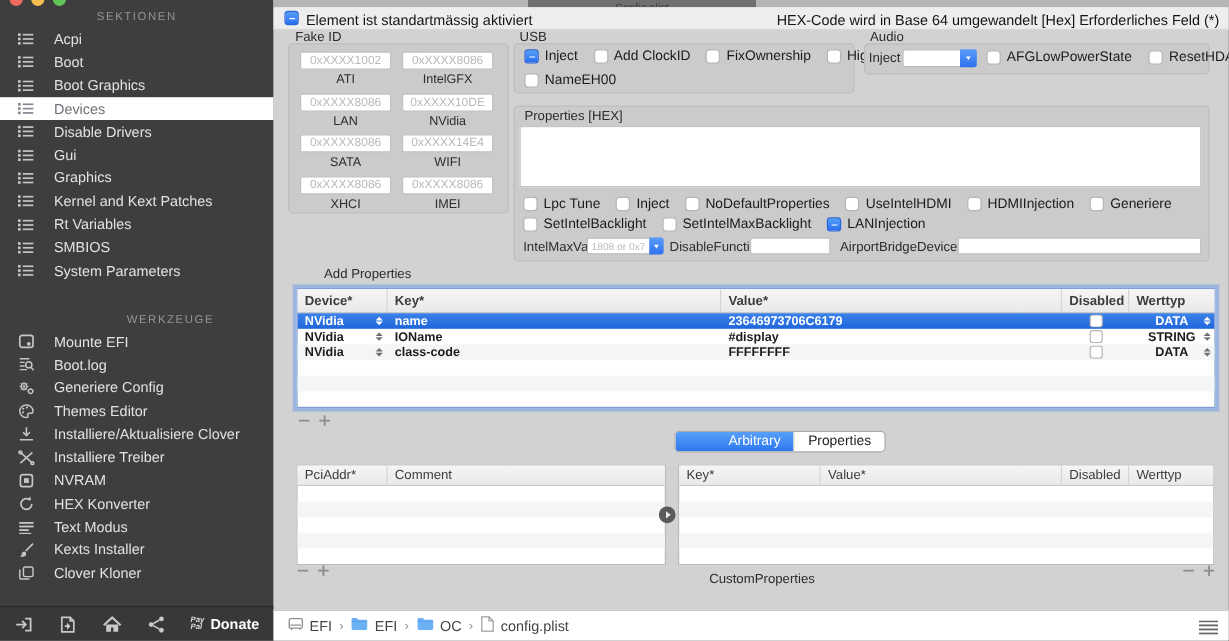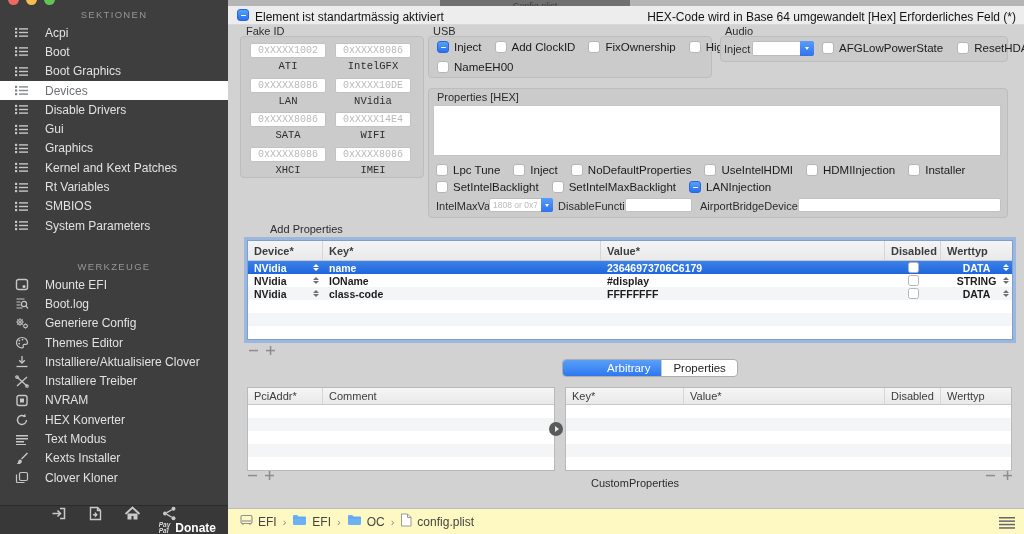--- a/index.html
+++ b/index.html
@@ -8,30 +8,30 @@
        -webkit-font-smoothing:antialiased;}
   
   .sidebar{position:absolute;left:0;top:0;width:228px;height:534px;background:#3e3e3e;}
   .tl{position:absolute;top:-6px;width:11px;height:11px;border-radius:50%;}
   .tl.red{left:8px;background:#ee6a5f;}
   .tl.yellow{left:26px;background:#f5bd4f;}
   .tl.green{left:44px;background:#61c454;}
   .side-header{position:absolute;left:0;width:228px;text-align:center;font-size:9.5px;
        letter-spacing:1.3px;color:#969696;}
   #sections-header{top:9px;}
-  #tools-header{top:261px;}
+  #tools-header{top:261px;margin-left:28px;}
   #side-sections{position:absolute;top:23px;left:0;width:228px;}
   #side-tools{position:absolute;top:275px;left:0;width:228px;}
   .side-item{height:19.3px;display:flex;align-items:center;gap:16px;padding-left:14px;
        color:#e2e2e2;font-size:12px;white-space:nowrap;}
   .side-item .ic{width:15px;display:flex;justify-content:center;color:#c6c6c6;flex:0 0 15px;}
   .side-item.selected{background:#ffffff;color:#6e7277;}
   .side-item.selected .ic{color:#84888e;}
   .side-footer{position:absolute;left:0;bottom:0;width:228px;height:29px;background:#383838;
-       border-top:1px solid #2b2b2b;display:flex;align-items:center;padding:0 12px;box-sizing:border-box;flex-direction:column;}
+       border-top:1px solid #2b2b2b;display:flex;align-items:center;padding:0 12px;box-sizing:border-box;}
   #footer-icons{display:flex;align-items:center;gap:21px;color:#c9c9c9;}
   #footer-icons span{display:flex;}
   .donate{margin-left:auto;display:flex;align-items:center;gap:5px;color:#fff;
        font-weight:bold;font-size:12px;cursor:default;}
   .pp{display:flex;flex-direction:column;font-size:6.5px;line-height:6px;font-style:italic;
        font-weight:bold;color:#ddd;}
   
   .main{position:absolute;left:228px;top:0;width:796px;height:534px;background:#d2d2d2;}
   .strip{position:absolute;left:0;top:0;width:796px;height:6px;background:#b5b5b5;}
   .title-frag{position:absolute;left:212px;top:0;width:190px;height:6px;background:#707070;
@@ -50,21 +50,21 @@
       background:#fff;border-radius:1px;}
   .cb.tiny{width:11px;height:11px;border-radius:2.5px;flex:0 0 11px;}
   .glabel{position:absolute;font-size:11px;color:#2c2c2c;}
   .gbox{position:absolute;background:#cbcbcb;border:1px solid #bdbdbd;border-radius:4px;box-sizing:border-box;}
   .cbrow{position:absolute;display:flex;align-items:center;gap:13px;font-size:11.5px;color:#1b1b1b;}
   .cbitem{display:flex;align-items:center;gap:5px;}
   .fld{background:#fff;border:1px solid #c2c2c2;border-radius:2px;box-sizing:border-box;
       font-family:inherit;font-size:10px;color:#333;text-align:center;padding:0;}
   .fld::placeholder{color:#b9b9b9;}
   #fakeid-grid{position:absolute;left:250px;top:43px;display:grid;
-      grid-template-columns:76px 76px;column-gap:9px;grid-auto-rows:34.6px;font-family:Liberation Mono, monospace;}
+      grid-template-columns:76px 76px;column-gap:9px;grid-auto-rows:34.6px;}
   .fcell{display:flex;flex-direction:column;align-items:center;}
   .fcell input{width:76px;height:15px;}
   .fcell .flabel{font-size:10.5px;color:#2d2d2d;margin-top:2px;}
   .combo{position:absolute;background:#fff;border:1px solid #bdbdbd;border-radius:2px;box-sizing:border-box;}
   .combo .cbtn{position:absolute;right:-1px;top:-1px;bottom:-1px;width:14px;border-radius:0 2px 2px 0;
       background:linear-gradient(#5a9cf8,#2f72ee);display:flex;align-items:center;justify-content:center;}
   .combo .cbtn::after{content:"";border-left:2.8px solid transparent;border-right:2.8px solid transparent;
       border-top:3.5px solid #fff;}
   .combo .ph{position:absolute;left:3px;top:1px;right:15px;font-size:8.5px;color:#bbb;
       line-height:11px;overflow:hidden;white-space:nowrap;}
@@ -102,21 +102,21 @@
   .seg{position:absolute;display:flex;height:18px;border:1px solid #acacac;border-radius:4px;
       overflow:hidden;background:#fff;font-size:11.5px;box-sizing:border-box;}
   .sg{display:flex;align-items:center;justify-content:center;padding:0 11px;color:#222;}
   .sg.on{background:linear-gradient(#58a0f9,#2e78f0);color:#fff;padding-left:44px;}
   .sg + .sg{border-left:1px solid #c9c9c9;}
   .circlebtn{position:absolute;width:14px;height:14px;border-radius:50%;background:#5a5a5a;
       display:flex;align-items:center;justify-content:center;}
   .circlebtn::after{content:"";border-top:3px solid transparent;border-bottom:3px solid transparent;
       border-left:4.5px solid #e8e8e8;margin-left:1px;}
   
-  .statusbar{position:absolute;left:0;top:508px;width:796px;height:26px;background:#fef9c3;
+  .statusbar{position:absolute;left:0;top:508px;width:796px;height:26px;background:#ffffff;
       border-top:1px solid #bcbcbc;box-sizing:border-box;}
   #crumbs{position:absolute;left:12px;top:0;height:25px;display:flex;align-items:center;gap:6px;
       font-size:12px;color:#444;}
   .crumb{display:flex;align-items:center;gap:5px;}
   .sep{color:#8f8f8f;font-size:11px;}
   #hamburger{position:absolute;right:9px;top:8px;display:flex;}
   #ap-label,#cp-caption{position:absolute;font-size:11px;color:#2c2c2c;margin-left:25px;}
 </style>
 </head>
 <body>
@@ -581,21 +581,21 @@
         <span class="cbitem">
           <span class="cb"></span>
           <span>UseIntelHDMI</span>
         </span>
         <span class="cbitem">
           <span class="cb"></span>
           <span>HDMIInjection</span>
         </span>
         <span class="cbitem">
           <span class="cb"></span>
-          <span>Installer</span>
+          <span>Generiere</span>
         </span>
       </div>
     <div class="cbrow" id="props-row1" style="left:208px;top:181px;">
         <span class="cbitem">
           <span class="cb"></span>
           <span>SetIntelBacklight</span>
         </span>
         <span class="cbitem">
           <span class="cb"></span>
           <span>SetIntelMaxBacklight</span>

